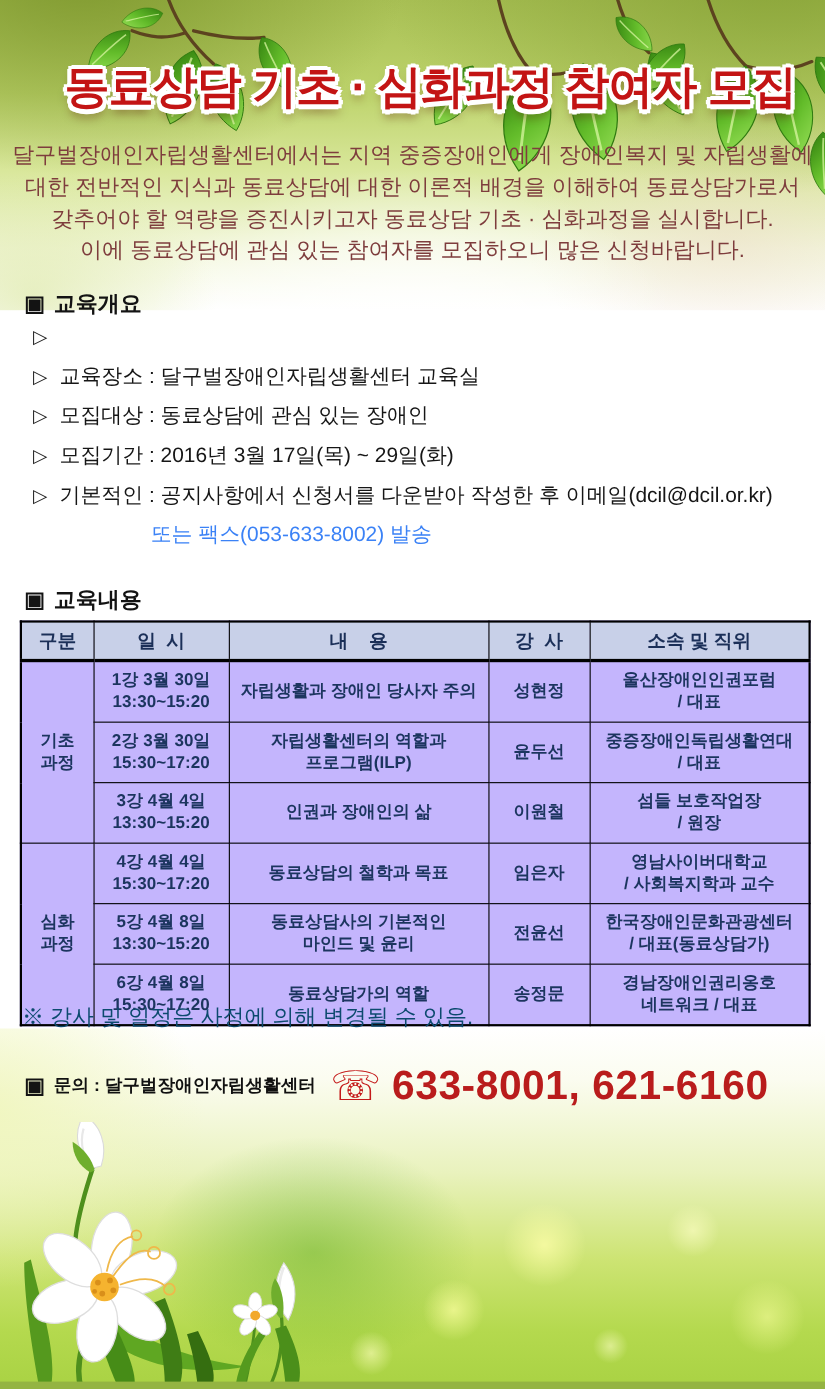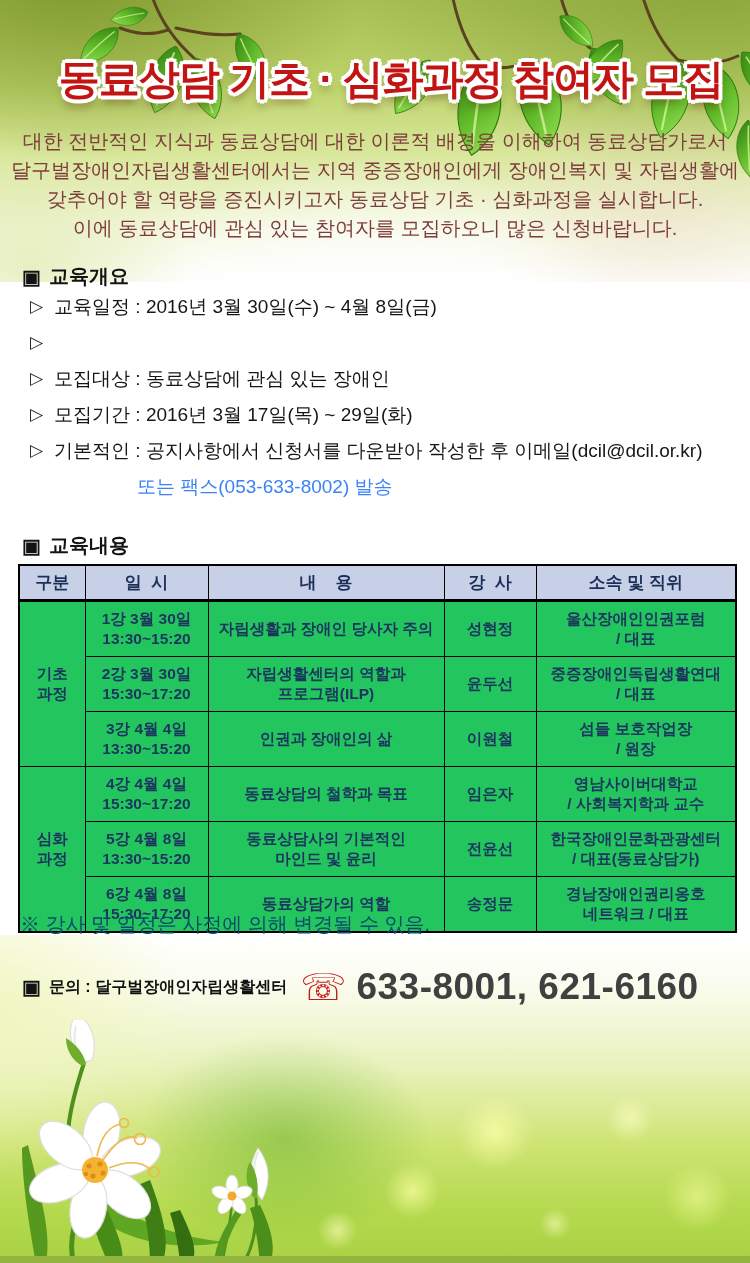--- a/index.html
+++ b/index.html
@@ -59,40 +59,40 @@
   .h-overview{top:263px;}
   .h-curriculum{top:532px;}
   .overview-list{position:absolute;left:30px;top:297px;z-index:3;}
   .overview-item{display:flex;align-items:flex-start;gap:11px;margin-bottom:16px;
     font-size:19px;color:#161616;line-height:20px;}
   .arrow{font-size:17px;color:#222;line-height:20px;}
   .continuation{margin-left:107px;font-size:19px;color:#3b82f6;line-height:20px;}
   
   table.curriculum{
     position:absolute;left:18px;top:564px;width:717px;z-index:3;
-    border-collapse:collapse;table-layout:fixed;background:#22c55e;
+    border-collapse:collapse;table-layout:fixed;background:#c4b5fd;
     border:2px solid #000;
   }
   table.curriculum th{
     height:33px;background:#c8d0e8;color:#1b2f58;font-size:17px;font-weight:700;
     border:1px solid #000;border-bottom:3px solid #000;white-space:pre;padding:0;
   }
   table.curriculum td{
     height:50px;border:1px solid #000;text-align:center;vertical-align:middle;
     color:#1c355f;font-size:15.5px;font-weight:600;line-height:20px;
     white-space:pre-line;padding:2px 4px;
   }
   td.group-cell{font-size:16px;line-height:24px;}
   
   .note{position:absolute;left:20px;top:911px;z-index:3;font-size:20px;color:#0c4a6e;}
   .contact{position:absolute;left:22px;top:966px;z-index:3;display:flex;align-items:center;}
   .contact .marker{font-size:20px;font-weight:700;color:#131313;margin-right:8px;}
   .contact .contact-label{font-size:16px;font-weight:600;color:#111;}
   .contact .phone-icon{font-size:37px;color:#c41a1a;line-height:1;margin:0 10px 0 13px;}
-  .contact .phone-numbers{font-size:37px;font-weight:800;color:#404040;letter-spacing:0.5px;}
+  .contact .phone-numbers{font-size:37px;font-weight:800;color:#b91c1c;letter-spacing:0.5px;}
 </style>
 </head>
 <body>
 
 <div class="poster">
 
   <div class="bg-top"></div>
   <div class="bg-bottom"></div>
 
   <svg class="leaves" width="750" height="200" viewBox="0 0 750 200">
@@ -196,37 +196,37 @@
       </g>
       <circle cx="232" cy="176" r="4.5" fill="#f2a92c"></circle>
     </g>
   </svg>
 
   <div class="bottom-strip"></div>
 
   <h1 class="title">동료상담 기초 · 심화과정 참여자 모집</h1>
 
   <div class="intro">
+    <div>달구벌장애인자립생활센터에서는 지역 중증장애인에게 장애인복지 및 자립생활에</div>
     <div>대한 전반적인 지식과 동료상담에 대한 이론적 배경을 이해하여 동료상담가로서</div>
-    <div>달구벌장애인자립생활센터에서는 지역 중증장애인에게 장애인복지 및 자립생활에</div>
     <div>갖추어야 할 역량을 증진시키고자 동료상담 기초 · 심화과정을 실시합니다.</div>
     <div>이에 동료상담에 관심 있는 참여자를 모집하오니 많은 신청바랍니다.</div>
   </div>
 
   <div class="section-heading h-overview">
     <span>▣</span>
     <span>교육개요</span>
   </div>
   <div class="overview-list">
     <div class="overview-item">
       <span class="arrow">▷</span>
-      <span>교육일정 : 2016년 3월 30일(수) ~ 4월 8일(금)</span>
-    </div>
-    <div class="overview-item">
-      <span class="arrow">▷</span>
+    </div>
+    <div class="overview-item">
+      <span class="arrow">▷</span>
+      <span>교육장소 : 달구벌장애인자립생활센터 교육실</span>
     </div>
     <div class="overview-item">
       <span class="arrow">▷</span>
       <span>모집대상 : 동료상담에 관심 있는 장애인</span>
     </div>
     <div class="overview-item">
       <span class="arrow">▷</span>
       <span>모집기간 : 2016년 3월 17일(목) ~ 29일(화)</span>
     </div>
     <div class="overview-item">

